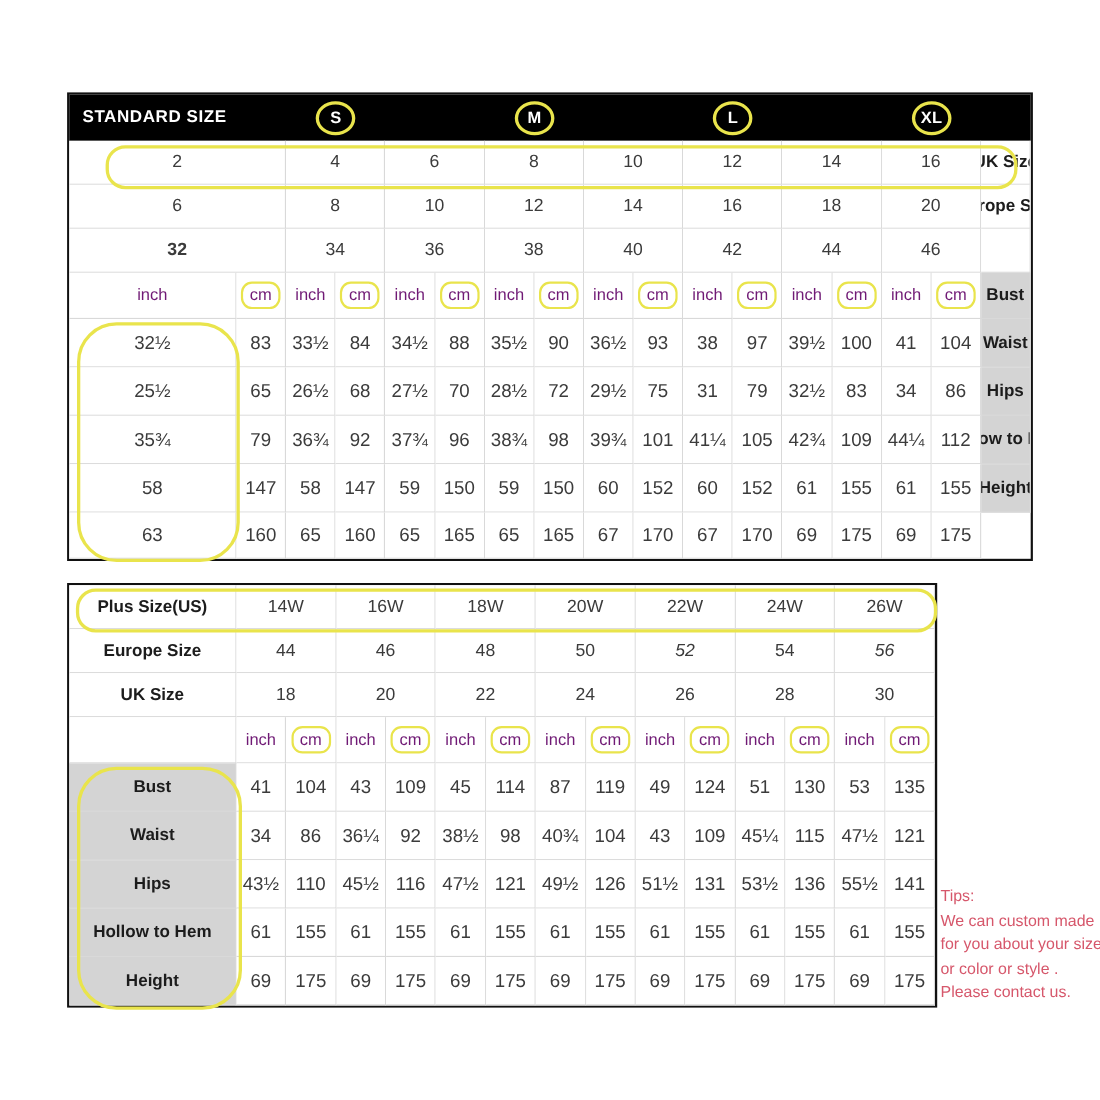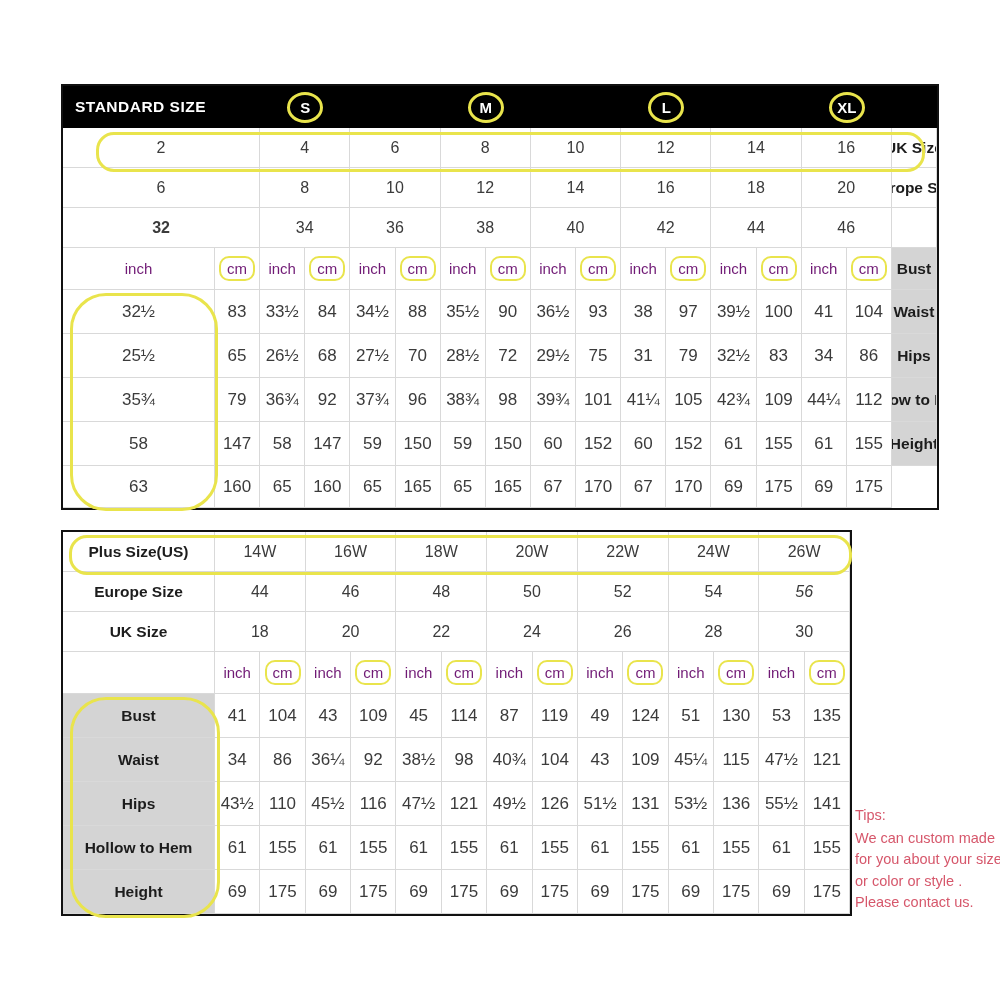--- a/index.html
+++ b/index.html
@@ -238,21 +238,21 @@
       <div class="cell size-val" style="grid-column: span 2;">18W</div>
       <div class="cell size-val" style="grid-column: span 2;">20W</div>
       <div class="cell size-val" style="grid-column: span 2;">22W</div>
       <div class="cell size-val" style="grid-column: span 2;">24W</div>
       <div class="cell size-val" style="grid-column: span 2;">26W</div>
       <div class="cell label-cell">Europe Size</div>
       <div class="cell size-val" style="grid-column: span 2;">44</div>
       <div class="cell size-val" style="grid-column: span 2;">46</div>
       <div class="cell size-val" style="grid-column: span 2;">48</div>
       <div class="cell size-val" style="grid-column: span 2;">50</div>
-      <div class="cell size-val" style="grid-column: span 2;">52</div>
+      <div class="cell size-val" style="grid-column: span 2; font-style: italic;">52</div>
       <div class="cell size-val" style="grid-column: span 2;">54</div>
       <div class="cell size-val" style="grid-column: span 2; font-style: italic;">56</div>
       <div class="cell label-cell">UK Size</div>
       <div class="cell size-val" style="grid-column: span 2;">18</div>
       <div class="cell size-val" style="grid-column: span 2;">20</div>
       <div class="cell size-val" style="grid-column: span 2;">22</div>
       <div class="cell size-val" style="grid-column: span 2;">24</div>
       <div class="cell size-val" style="grid-column: span 2;">26</div>
       <div class="cell size-val" style="grid-column: span 2;">28</div>
       <div class="cell size-val" style="grid-column: span 2; text-align: right;">30</div>

